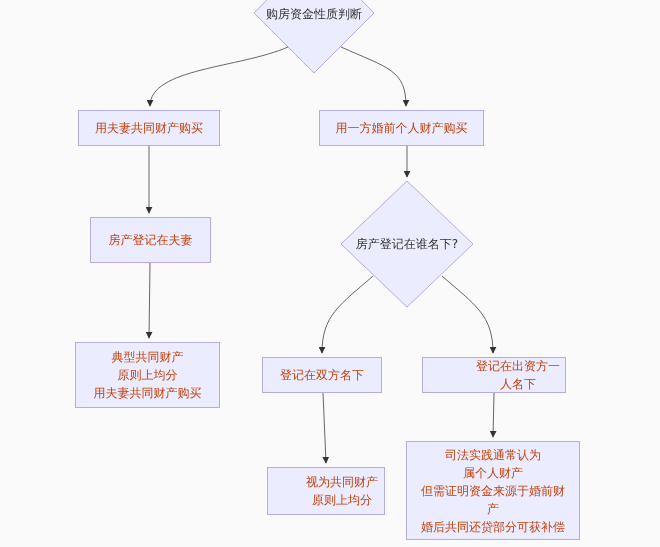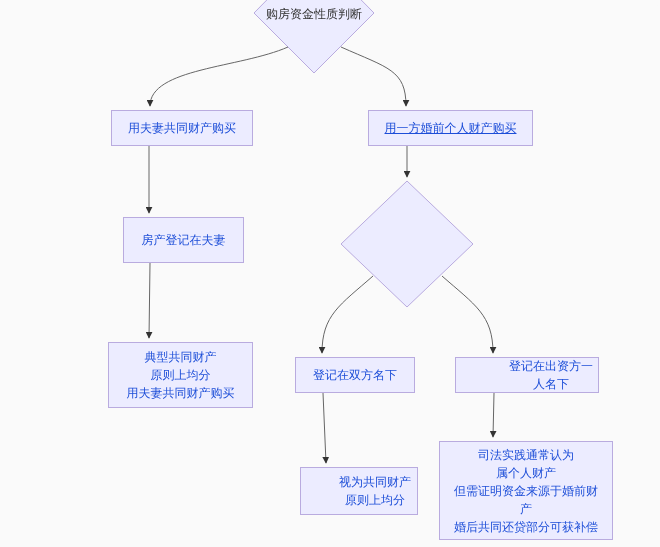--- a/index.html
+++ b/index.html
@@ -26,22 +26,21 @@
     box-sizing:border-box;
     background:#ECECFF;
     border:1px solid #b9abdf;
     display:flex;
     flex-direction:column;
     align-items:center;
     justify-content:center;
     font-size:12px;
     line-height:18px;
     text-align:center;
-    color:#1d4ed8;
-    margin-left:33px;
+    color:#c2410c;
   }
   .diamond-label{
     position:absolute;
     font-size:12px;
     line-height:16px;
     text-align:center;
     color:#333;
   }
   .bold{font-weight:normal;}
   .edge{stroke:#666;stroke-width:1;fill:none;}
@@ -68,26 +67,27 @@
     <path class="edge" d="M 407,146 L 407,177" marker-end="url(#arrow)"></path>
     <path class="edge" d="M 150,263 L 149,338" marker-end="url(#arrow)"></path>
     <path class="edge" d="M 373,276 C 340,305 322,315 322,353" marker-end="url(#arrow)"></path>
     <path class="edge" d="M 442,276 C 475,305 493,315 493,353" marker-end="url(#arrow)"></path>
     <path class="edge" d="M 323,393 L 326,463" marker-end="url(#arrow)"></path>
     <path class="edge" d="M 494,393 L 493,437" marker-end="url(#arrow)"></path>
   </svg>
 
   <div class="diamond-label" style="left:244px;top:6px;width:140px;">购房资金性质判断</div>
 
+  <div class="diamond-label" style="left:337px;top:236px;width:140px;">房产登记在谁名下?</div>
 
   <div class="node" style="left:78px;top:110px;width:142px;height:36px;">
     <div>用夫妻共同财产购买</div>
   </div>
 
-  <div class="node" style="left:335px;top:110px;width:165px;height:36px;text-decoration:underline;">
+  <div class="node" style="left:319px;top:110px;width:165px;height:36px;">
     <div>用一方婚前个人财产购买</div>
   </div>
 
   <div class="node" style="left:90px;top:217px;width:121px;height:46px;">
     <div>房产登记在夫妻</div>
   </div>
 
   <div class="node" style="left:75px;top:342px;width:145px;height:66px;">
     <div class="bold">典型共同财产</div>
     <div>原则上均分</div>

